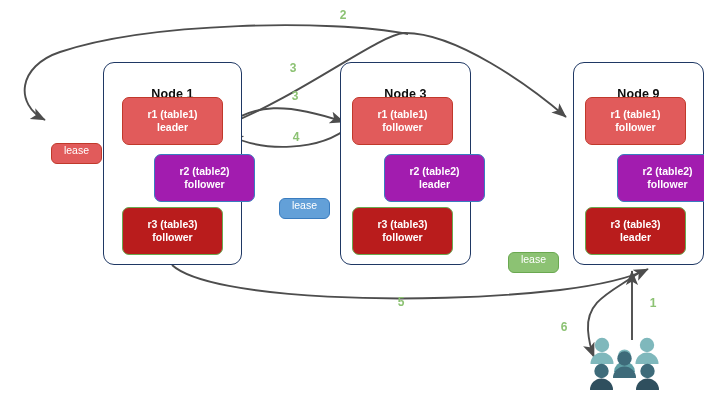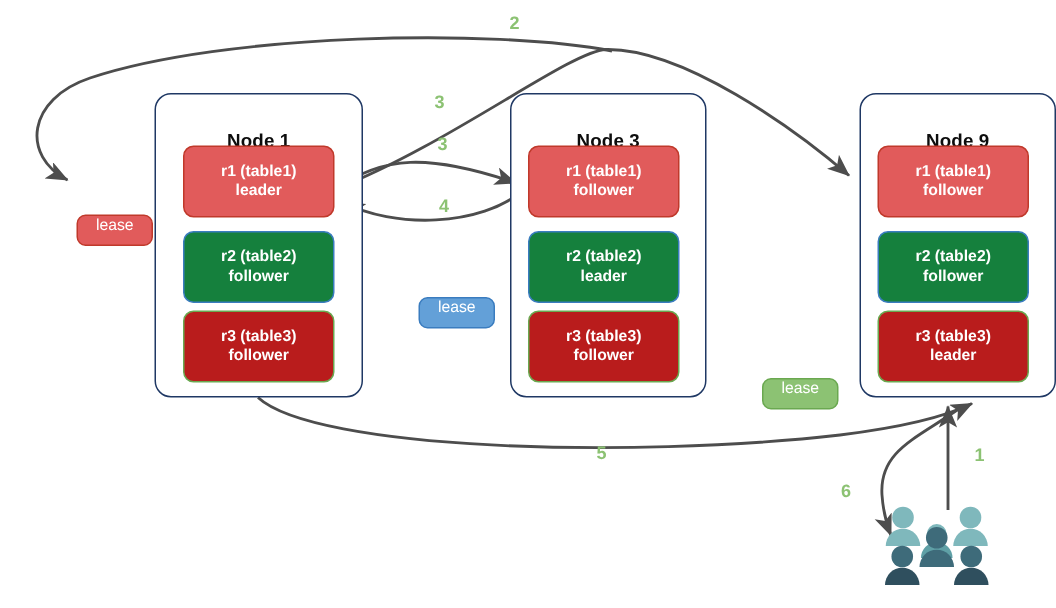--- a/index.html
+++ b/index.html
@@ -55,22 +55,23 @@
     line-height: 13px;
     text-align: center;
     font-weight: bold;
   }
   .replica .l1, .replica .l2 { display: block; }
   .rep-red {
     background: #e15b5b;
     border: 1.4px solid #c0392b;
   }
   .rep-blue {
-    background: #15803d;
+    background: #a21caf;
     border: 1.4px solid #3a7cbf;
+    margin-left: 32px;
   }
   .rep-green {
     background: #b91c1c;
     border: 1.4px solid #6aa850;
   }
   .lease {
     position: absolute;
     box-sizing: border-box;
     border-radius: 6px;
     display: flex;

